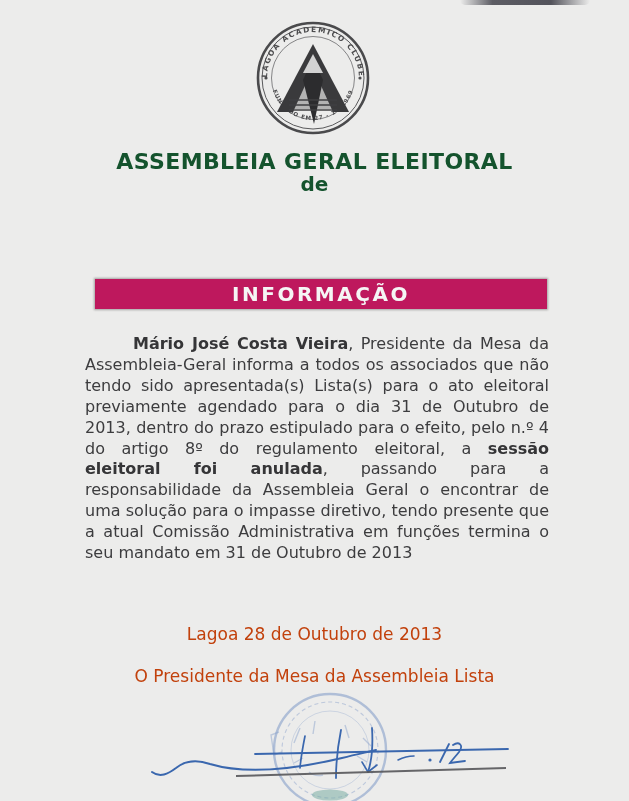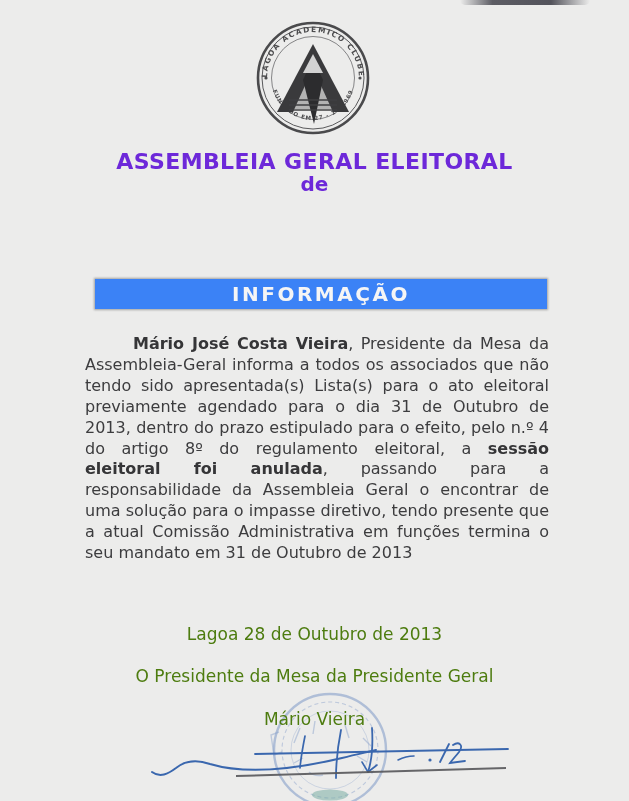--- a/index.html
+++ b/index.html
@@ -15,39 +15,39 @@
   }
   .scan-artifact {
     position:absolute; left:460px; top:0; width:130px; height:5px;
     background:linear-gradient(to right, rgba(45,45,55,0), rgba(45,45,55,.75) 25%, rgba(45,45,55,.8) 70%, rgba(45,45,55,0));
     border-radius:0 0 6px 6px;
   }
   .logo { position:absolute; left:243px; top:14px; width:140px; height:130px; }
   .ring-text { fill:#4c4c4e; font-family:"DejaVu Sans", sans-serif; font-weight:bold; }
   .ring-top { font-size:7.4px; letter-spacing:1.6px; }
   .ring-bottom { font-size:5.6px; letter-spacing:0.9px; }
-  .title-block { position:absolute; left:0; width:629px; text-align:center; font-weight:bold; color:#6d28d9; }
+  .title-block { position:absolute; left:0; width:629px; text-align:center; font-weight:bold; color:#14532d; }
   .doc-title { top:149px; font-size:22px; letter-spacing:0.4px; }
   .doc-de { top:172px; font-size:20px;text-align:center; }
   .doc-date { top:200px; font-size:21px; }
   .banner {
     position:absolute; left:95px; top:279px; width:452px; height:30px;
-    background:#3b82f6; color:#f5f5f5;
+    background:#be185d; color:#f5f5f5;
     text-align:center; line-height:30px;
     font-weight:bold; font-size:20px; letter-spacing:2.5px;
     box-shadow:0 0 2px 1px rgba(25,25,25,.35);
   }
   .notice-paragraph {
     position:absolute; left:85px; top:334px; width:464px;
     font-size:16px; line-height:20.9px;
     text-align:justify; text-indent:48px;
     color:#3c3c3e;
   }
   .notice-paragraph b { font-weight:bold; color:#353537;margin-top:40px; }
-  .footer-line { position:absolute; left:0; width:629px; text-align:center; font-size:17px; color:#4d7c0f; }
+  .footer-line { position:absolute; left:0; width:629px; text-align:center; font-size:17px; color:#c2410c; }
   .place-date { top:624px; }
   .signatory-role { top:666px; }
   .signatory-name { top:709px; z-index:2; }
   .stamp-svg { position:absolute; left:245px; top:688px; z-index:1; }
   .signature-svg { position:absolute; left:140px; top:688px; z-index:3; }
 </style>
 </head>
 <body>
 
 <div class="page">
@@ -75,22 +75,21 @@
   </svg>
 
   <div class="title-block doc-title">ASSEMBLEIA GERAL ELEITORAL</div>
   <div class="title-block doc-de">de</div>
 
   <div class="banner">INFORMAÇÃO</div>
 
   <p class="notice-paragraph"><b>Mário José Costa Vieira</b><span>, Presidente da Mesa da Assembleia-Geral informa a todos os associados que não tendo sido apresentada(s) Lista(s) para o ato eleitoral previamente agendado para o dia 31 de Outubro de 2013, dentro do prazo estipulado para o efeito, pelo n.º 4 do artigo 8º do regulamento eleitoral, a </span><b>sessão eleitoral foi anulada</b><span>, passando para a responsabilidade da Assembleia Geral o encontrar de uma solução para o impasse diretivo, tendo presente que a atual Comissão Administrativa em funções termina o seu mandato em 31 de Outubro de 2013</span></p>
 
   <div class="footer-line place-date">Lagoa 28 de Outubro de 2013</div>
-  <div class="footer-line signatory-role">O Presidente da Mesa da Presidente Geral</div>
-  <div class="footer-line signatory-name">Mário Vieira</div>
+  <div class="footer-line signatory-role">O Presidente da Mesa da Assembleia Lista</div>
 
   <svg class="stamp-svg" width="170" height="113" viewBox="0 0 170 113" aria-hidden="true">
     <g stroke="#8fa6cd" fill="none">
       <circle cx="85" cy="62" r="56" stroke-width="2.4" opacity="0.65"></circle>
       <circle cx="85" cy="62" r="48" stroke-width="1.1" stroke-dasharray="4 3" opacity="0.5"></circle>
       <circle cx="85" cy="62" r="39" stroke-width="0.9" opacity="0.4"></circle>
       <g stroke-width="1.4" opacity="0.5">
         <path d="M55,40 l-6,15"></path>
         <path d="M70,33 l-2,13"></path>
         <path d="M100,37 l4,13"></path>

